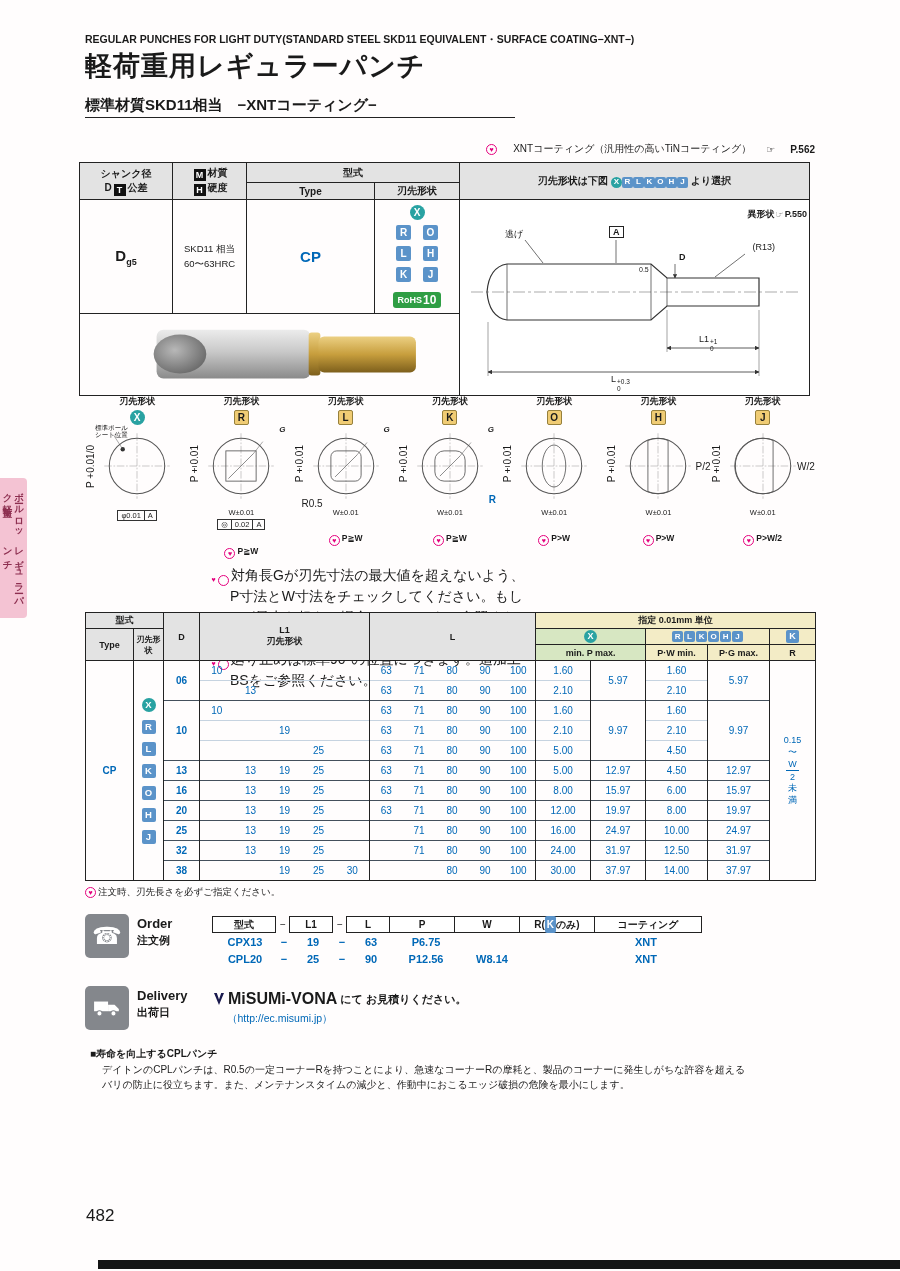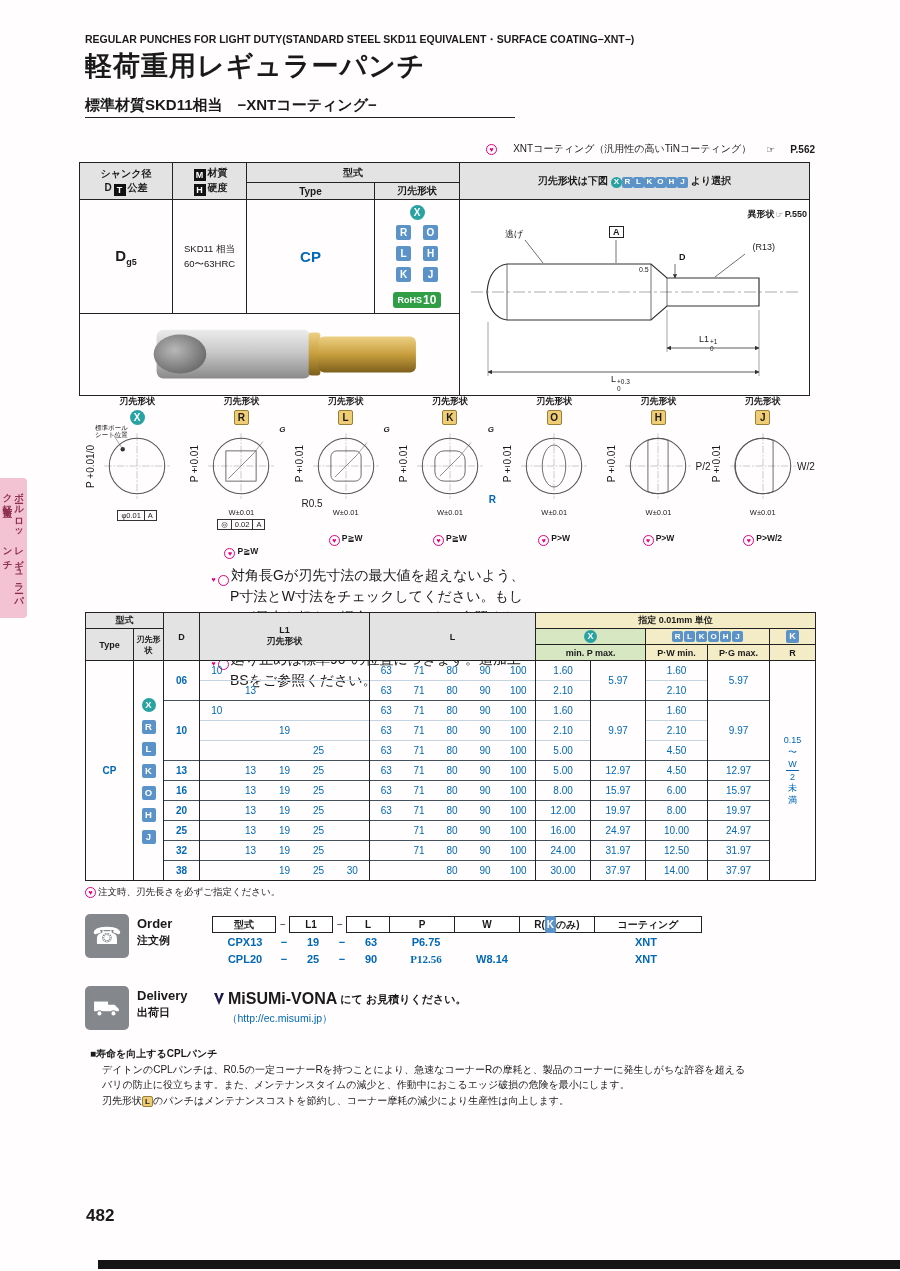--- a/index.html
+++ b/index.html
@@ -109,21 +109,21 @@
 .delivery{left:85px;top:986px;display:flex;align-items:flex-start;gap:8px}
 .dv-body{margin-left:14px;padding-top:4px}
 .dv-line{display:flex;align-items:center;gap:3px;font-size:11px;font-weight:bold}
 .vona{font-size:16px;letter-spacing:0}
 .vona-mark{display:inline-flex}
 .dv-url{color:#0068b7;font-size:10.5px;margin-top:4px;margin-left:14px}
 
 .footer{left:90px;top:1046px;width:720px;font-size:10px;line-height:1.55}
 .f-head{font-weight:bold}
 .f-body{margin-left:12px}
-.pageno{left:86px;top:1206px;font-size:17px;font-weight:bold}
+.pageno{left:86px;top:1206px;font-size:17px;font-weight:normal}
 .bottom-bar{left:98px;right:0;top:1260px;height:9px;background:#151515;position:absolute}
 .num{}
 </style>
 </head>
 <body>
 
 <aside class="side-tab abs">
   <span>ボールロック軽荷重</span>
   <span>レギュラーパンチ</span>
 </aside>
@@ -680,21 +680,21 @@
         <span class="" style="width: 66px;"></span>
         <span class="" style="width: 76px;"></span>
         <span class="" style="width: 90px;">XNT</span>
       </div>
       <div class="o-row o-data">
         <span class="" style="width: 64px;">CPL20</span>
         <span class="" style="width: 14px;">−</span>
         <span class="" style="width: 44px;">25</span>
         <span class="" style="width: 14px;">−</span>
         <span class="" style="width: 44px;">90</span>
-        <span class="" style="width: 66px; font-family: Liberation Serif, serif;">P12.56</span>
+        <span class="" style="width: 66px;">P12.56</span>
         <span class="" style="width: 66px;">W8.14</span>
         <span class="" style="width: 76px;"></span>
         <span class="" style="width: 90px;">XNT</span>
       </div>
     </div>
 </section>
 
 <section class="delivery abs">
   <div class="ibox">
     <svg viewBox="0 0 26 18" width="28" height="20">
@@ -720,18 +720,17 @@
     </div>
     <div class="dv-url">（http://ec.misumi.jp）</div>
   </div>
 </section>
 
 <section class="footer abs">
   <div class="f-head">■寿命を向上するCPLパンチ</div>
   <div class="f-body">
       <div>デイトンのCPLパンチは、R0.5の一定コーナーRを持つことにより、急速なコーナーRの摩耗と、製品のコーナーに発生しがちな許容を超える</div>
       <div>バリの防止に役立ちます。また、メンテナンスタイムの減少と、作動中におこるエッジ破損の危険を最小にします。</div>
-      <div>刃先形状<span class="badge b-tan b-xs">L</span>のパンチはメンテナンスコストを節約し、コーナー摩耗の減少により生産性は向上します。</div>
     </div>
 </section>
 
 <div class="pageno abs">482</div>
 <div class="bottom-bar"></div>
 
 </body></html>

